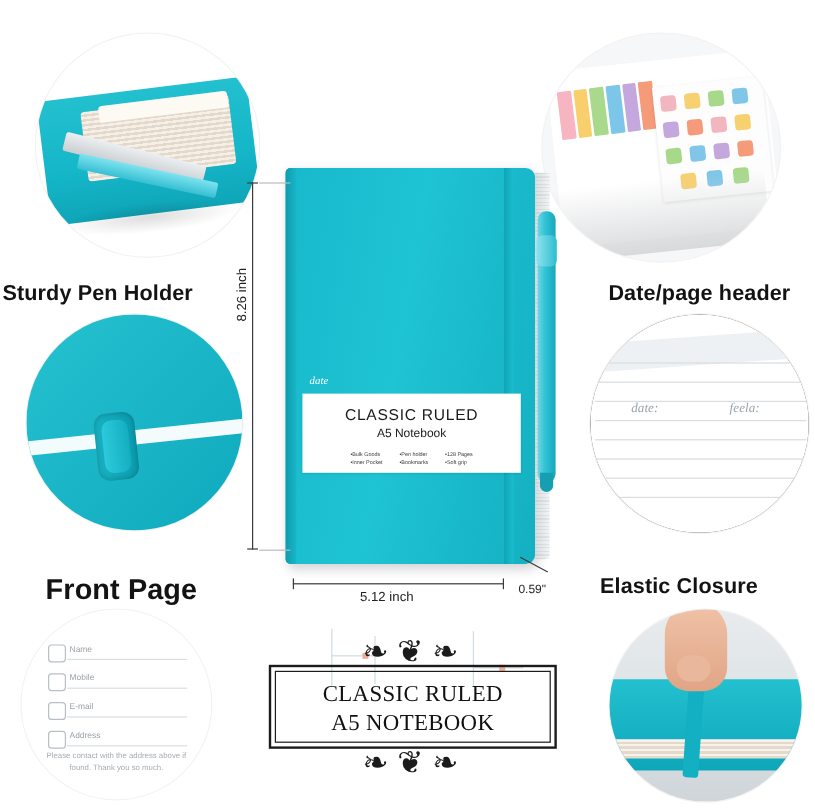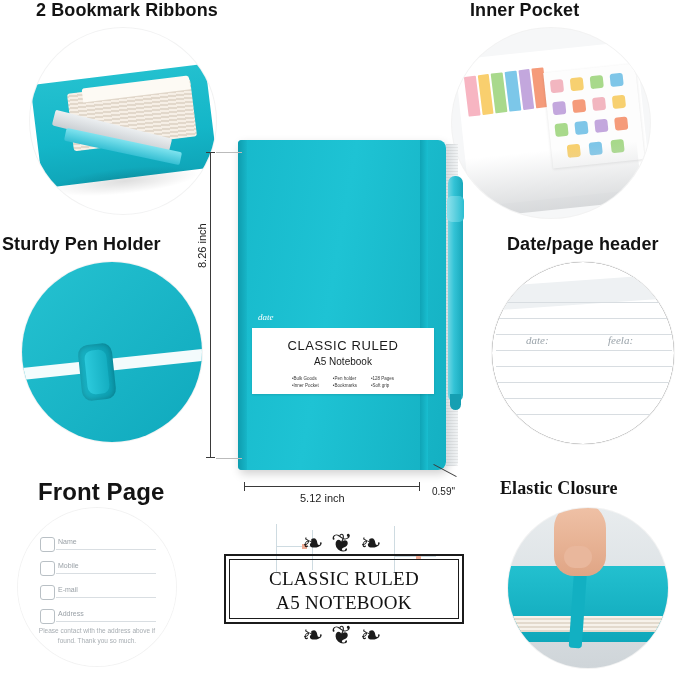--- a/index.html
+++ b/index.html
@@ -12,21 +12,21 @@
   
   .label{
     position:absolute;font-weight:700;color:#131313;letter-spacing:.1px;
     white-space:nowrap;
   }
   .label.l1{left:36px;top:0px;font-size:18px;}
   .label.l2{left:470px;top:0px;font-size:18px;}
   .label.l3{left:2px;top:234px;font-size:18px;}
   .label.l4{left:507px;top:234px;font-size:18px;}
   .label.l5{left:38px;top:478px;font-size:24px;}
-  .label.l6{left:500px;top:478px;font-size:18px;font-family:Liberation Serif, serif;}
+  .label.l6{left:500px;top:478px;font-size:18px;}
 
   
   .bubble{
     position:absolute;border-radius:50%;overflow:hidden;
     box-shadow:0 0 0 1px rgba(0,0,0,.05);
   }
   .b-tl{left:30px;top:28px;width:186px;height:186px;background:#f2f4f6;}
   .b-tr{left:452px;top:28px;width:198px;height:190px;background:#f6f7f8;}
   .b-ml{left:22px;top:262px;width:180px;height:180px;background:#f4f6f7;}
   .b-mr{left:492px;top:262px;width:182px;height:182px;background:#404040;}
@@ -180,22 +180,20 @@
   .banner-t2{position:absolute;left:0;top:36px;width:236px;text-align:center;font-size:19px;letter-spacing:.3px;font-family:"Liberation Serif",serif;color:#111;}
   .flourish{position:absolute;width:100%;text-align:center;font-size:26px;color:#1b1b1b;line-height:1;}
   .flourish.top{top:-2px;}
   .flourish.bot{bottom:-6px;}
 </style>
 </head>
 <body>
 
 <div class="stage">
 
-  <div class="label l1">2 Bookmark Ribbons</div>
-  <div class="label l2">Inner Pocket</div>
   <div class="label l3">Sturdy Pen Holder</div>
   <div class="label l4">Date/page header</div>
   <div class="label l5">Front Page</div>
   <div class="label l6">Elastic Closure</div>
 
   <div class="bubble b-tl">
     <div class="tl-bg"></div>
     <div class="tl-cover"></div>
     <div class="tl-pages"></div>
     <div class="tl-pages2"></div>

